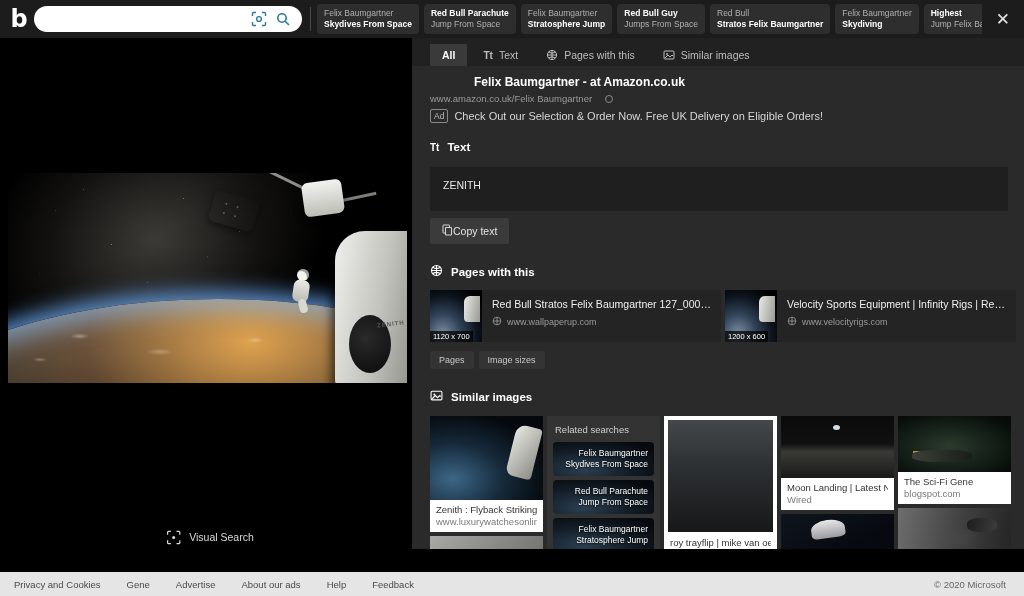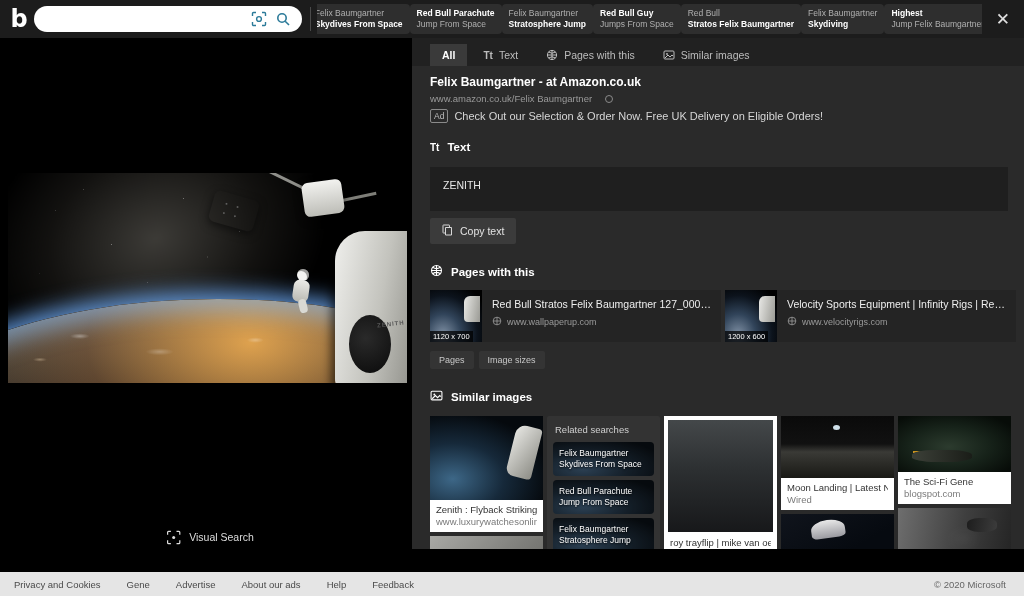--- a/index.html
+++ b/index.html
@@ -10,21 +10,21 @@
   
   .topbar { position:relative; height:38px; background:#1c1c1c; display:flex; align-items:center; }
   .bing-logo { width:30px; text-align:center; color:#fff; font-size:24px; font-weight:bold;
     font-family:"DejaVu Sans", sans-serif; line-height:30px; margin-left:4px; }
   .searchbox { display:flex; align-items:center; width:268px; height:26px; background:#fff;
     border-radius:14px; padding:0 10px; }
   .searchbox input { flex:1; border:none; outline:none; font-size:12px; background:transparent;
     font-family:"Liberation Sans", sans-serif; }
   .sb-icon { width:18px; height:18px; margin-left:6px; display:flex; align-items:center; justify-content:center; }
   .chip-divider { width:1px; height:24px; background:#4a4a4a; margin:0 6px 0 8px; }
-  .chips { display:flex; align-items:center; flex:1; overflow:hidden;justify-content:center; }
+  .chips { display:flex; align-items:center; gap:5px; flex:1; overflow:hidden; }
   .chip { background:#2e2e2e; border-radius:4px; padding:4px 7px; line-height:1.35;
     font-size:8.5px; color:#b0b0b0; white-space:nowrap; cursor:pointer; }
   .chip span { display:block; }
   .chip .b { font-weight:bold; color:#fff; }
   .close-x { color:#e0e0e0; font-size:17px; padding:0 14px; cursor:pointer; }
 
   
   .main { display:flex; height:534px; }
   .left-pane { position:relative; width:412px; height:534px; background:#000; }
   .right-pane { width:612px; height:511px; background:#2a2a2a; overflow:hidden;
@@ -92,33 +92,33 @@
   
   .tabs { display:flex; align-items:flex-end; gap:4px; height:28px; margin:0 -8px 0 -18px;
     padding:0 0 0 18px; background:#212121; }
   .tab { display:flex; align-items:center; gap:6px; padding:5px 12px; font-size:10.5px; color:#bdbdbd;
     cursor:pointer; height:22px; }
   .tab.active { background:#3a3a3a; color:#fff; font-weight:bold; }
   .tab .tt { font-weight:bold; font-size:10px; }
   .tab svg { display:block; }
 
   .ad-block { margin-top:9px; }
-  .ad-title { color:#fff; font-weight:bold; font-size:12px; }
+  .ad-title { color:#fff; font-weight:bold; font-size:12px;margin-left:44px; }
   .ad-url { display:flex; align-items:center; gap:13px; color:#9a9a9a; font-size:9.5px; margin-top:4px; }
   .info-circle { width:8px; height:8px; border:1px solid #8a8a8a; border-radius:50%; display:inline-block; }
   .ad-desc { display:flex; align-items:center; gap:6px; color:#d6d6d6; font-size:11px; margin-top:5px; }
   .ad-badge { border:1px solid #8a8a8a; border-radius:2px; color:#bdbdbd; font-size:8.5px; padding:0 3px; line-height:12px; }
 
   .sec-head { display:flex; align-items:center; gap:8px; color:#fff; font-weight:bold; font-size:11.5px; }
   .sec-head .tt { font-size:10px; }
   .text-head { margin-top:18px; }
 
   .text-box { margin-top:14px; width:578px; height:44px; background:#1f1f1f; padding:12px 13px;
     color:#e8e8e8; font-size:10.5px; }
-  .copy-btn { margin-top:7px; display:flex; align-items:center; gap:7px; background:#3b3b3b;
+  .copy-btn { margin-top:7px; display:flex; align-items:center; background:#3b3b3b;
     border:none; border-radius:2px; color:#e3e3e3; font-size:10.5px; padding:6px 12px; cursor:pointer;
     font-family:"Liberation Sans", sans-serif; }
 
   .pages-head { margin-top:20px; }
   .page-cards { display:flex; gap:4px; margin-top:11px; }
   .page-card { display:flex; width:291px; height:52px; background:#242424; cursor:pointer; }
   .page-thumb { position:relative; width:52px; height:52px; flex:none; }
   .thumb-space { background:radial-gradient(ellipse at 25% 85%, #7d8ea2 0%, #31445a 32%, #0c131c 62%, #000 88%);
     background-color:#05080c; }
   .thumb-space::after { content:""; position:absolute; right:2px; top:6px; width:16px; height:26px;
@@ -165,21 +165,21 @@
   .thumb-tacair::after { content:""; position:absolute; right:14px; top:10px; width:30px; height:14px;
     border-radius:40%; background:linear-gradient(100deg,#1d1d1d,#3c3c3c);
     box-shadow:-18px 14px 14px -6px rgba(255,255,255,.35); }
 
   .related-panel { background:#333; border-radius:2px; padding:6px; }
   .related-title { color:#cfcfcf; font-size:9.5px; margin:2px 0 7px 2px; }
   .related-chip { position:relative; height:34px; border-radius:4px; margin-bottom:4px; overflow:hidden;
     background:radial-gradient(ellipse at 30% 80%, #3a556e 0%, #1b2936 45%, #090e13 85%); cursor:pointer; }
   .related-chip:last-child { margin-bottom:0; }
   .related-chip .lbl { position:absolute; inset:0; display:flex; align-items:center; justify-content:center;
-    text-align:left; color:#fff; font-size:8.5px; line-height:1.3; padding:2px 6px;
+    text-align:right; color:#fff; font-size:8.5px; line-height:1.3; padding:2px 6px;
     text-shadow:0 1px 2px rgba(0,0,0,.9); background:rgba(0,0,0,.25); }
 
   .sel-card { background:#fff; padding:4px; cursor:pointer; }
   .sel-card .timg { height:112px; }
   .sel-card .cap { padding:5px 2px 2px 2px; }
 
   
   .footer { position:absolute; left:0; bottom:0; width:1024px; height:24px; background:#e5e5e5;
     display:flex; align-items:center; font-size:9.5px; color:#4a4a4a; }
   .footer a { color:#4a4a4a; text-decoration:none; margin-left:26px; cursor:pointer; }

